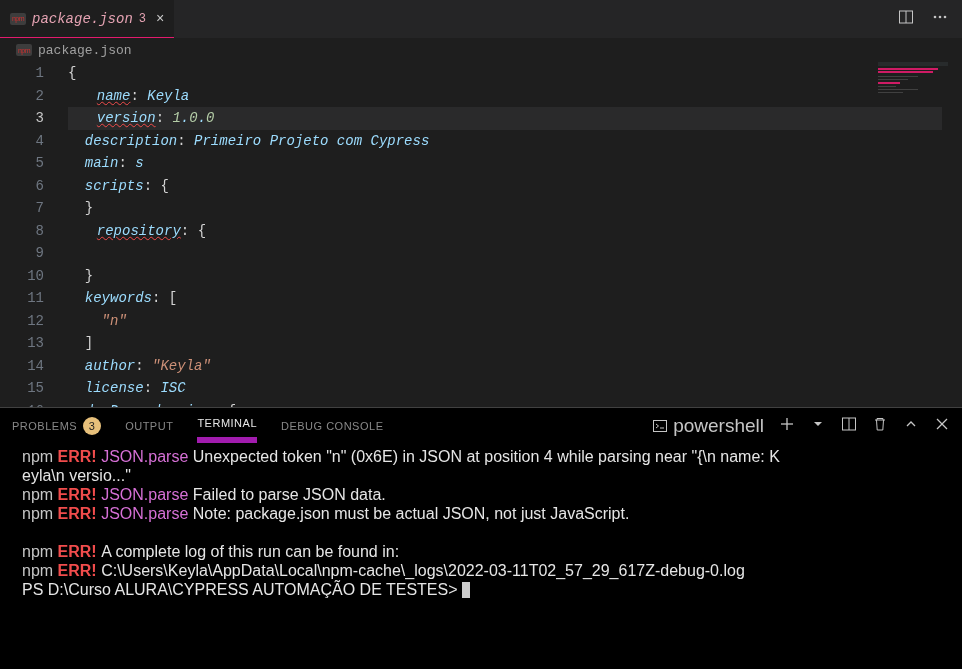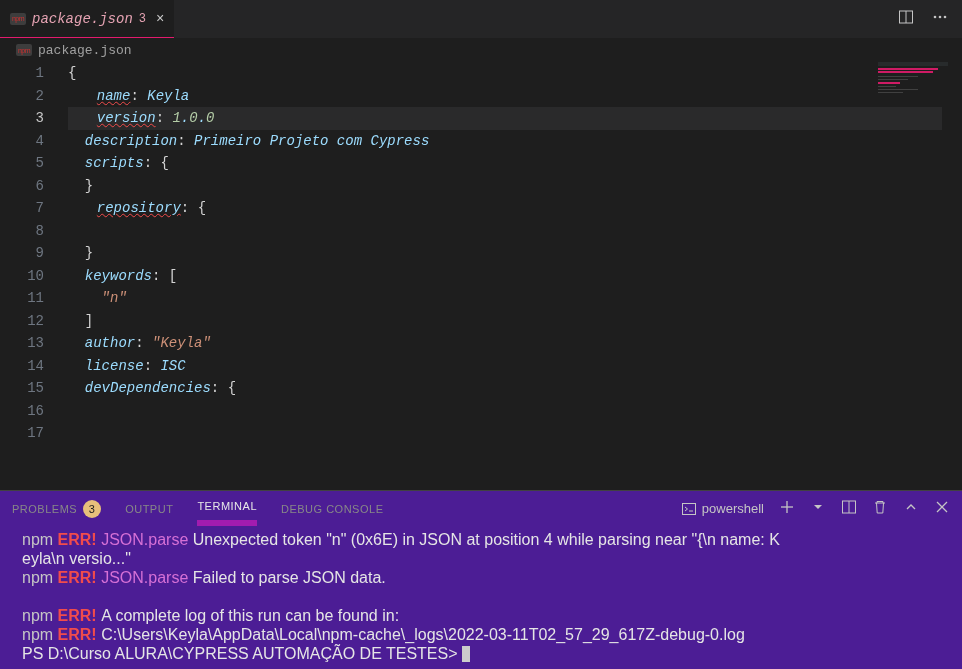--- a/index.html
+++ b/index.html
@@ -138,22 +138,22 @@
   }
   .scrollbar-v {
     position: absolute;
     top: 0;
     right: 0;
     width: 14px;
     height: 100%;
   }
   .panel {
     border-top: 1px solid #414141;
-    background: #4c1d95;
-    height: 179px;
+    background: #000000;
+    height: 262px;
     display: flex;
     flex-direction: column;
   }
   .panel-tabs {
     height: 35px;
     display: flex;
     align-items: center;
     justify-content: space-between;
     padding: 0 12px;
   }
@@ -178,21 +178,21 @@
     border-radius: 10px;
     min-width: 18px;
     height: 18px;
     display: inline-flex;
     align-items: center;
     justify-content: center;
     font-size: 11px;
     font-weight: 500;
     padding: 0 4px;
   }
-  .panel-tabs-right { display: flex; align-items: center; gap: 15px; color: #c5c5c5; font-family: 'Segoe UI', sans-serif; font-size: 13px; }
+  .panel-tabs-right { display: flex; align-items: center; gap: 15px; color: #c5c5c5; font-family: 'Segoe UI', sans-serif; font-size: 19px; }
   .term-picker { display: flex; align-items: center; gap: 5px; }
   .panel-tabs-right svg { width: 16px; height: 16px; }
   .terminal {
     flex: 1;
     padding: 4px 12px 24px 22px;
     font-family: Liberation Sans, sans-serif;
     font-size: 16px;
     line-height: 19px;
     overflow: hidden;
   }
@@ -262,20 +262,21 @@
     <div>15</div>
     <div>16</div>
     <div>17</div>
   </div>
   <div class="code">
     <div class="line-bg-3"></div>
     <div class="line"><span class="punc">{</span></div>
     <div class="line">  <span class="key wavy">name</span><span class="punc">: </span><span class="key">Keyla</span></div>
     <div class="line">  <span class="key wavy">version</span><span class="punc">: </span><span class="num">1</span><span class="key">.</span><span class="num">0</span><span class="key">.</span><span class="num">0</span></div>
     <div class="line">  <span class="key">description</span><span class="punc">: </span><span class="key">Primeiro Projeto com Cypress</span></div>
+    <div class="line">  <span class="key">main</span><span class="punc">: </span><span class="key">s</span></div>
     <div class="line">  <span class="key">scripts</span><span class="punc">: </span><span class="punc">{</span></div>
     <div class="line">  <span class="punc">}</span></div>
     <div class="line">  <span class="key wavy">repository</span><span class="punc">: </span><span class="punc">{</span></div>
     <div class="line"><span></span>&nbsp;</div>
     <div class="line">  <span class="punc">}</span></div>
     <div class="line">  <span class="key">keywords</span><span class="punc">: </span><span class="punc">[</span></div>
     <div class="line">    <span class="str">"n"</span></div>
     <div class="line">  <span class="punc">]</span></div>
     <div class="line">  <span class="key">author</span><span class="punc">: </span><span class="str">"Keyla"</span></div>
     <div class="line">  <span class="key">license</span><span class="punc">: </span><span class="key">ISC</span></div>
@@ -330,18 +331,19 @@
       <span><svg viewBox="0 0 16 16" stroke="currentColor" stroke-width="1.3">
             <line x1="3" y1="3" x2="13" y2="13"></line>
             <line x1="13" y1="3" x2="3" y2="13"></line>
           </svg></span>
     </div>
   </div>
   <div class="terminal">
     <div><span class="t-npm">npm </span><span class="t-err">ERR! </span><span class="t-warn">JSON.parse </span><span class="t-msg">Unexpected token "n" (0x6E) in JSON at position 4 while parsing near "{\n  name: K</span></div>
     <div><span class="t-msg">eyla\n  versio..."</span></div>
     <div><span class="t-npm">npm </span><span class="t-err">ERR! </span><span class="t-warn">JSON.parse </span><span class="t-msg">Failed to parse JSON data.</span></div>
+    <div><span class="t-npm">npm </span><span class="t-err">ERR! </span><span class="t-warn">JSON.parse </span><span class="t-msg">Note: package.json must be actual JSON, not just JavaScript.</span></div>
     <div>&nbsp;</div>
     <div><span class="t-npm">npm </span><span class="t-err">ERR! </span><span class="t-msg">A complete log of this run can be found in:</span></div>
     <div><span class="t-npm">npm </span><span class="t-err">ERR!     </span><span class="t-msg">C:\Users\Keyla\AppData\Local\npm-cache\_logs\2022-03-11T02_57_29_617Z-debug-0.log</span></div>
     <div><span class="t-ps">PS </span><span class="t-ps">D:\Curso ALURA\CYPRESS AUTOMAÇÃO DE TESTES&gt; </span><span class="cursor-block"></span></div>
   </div>
 </div>
 
 </body></html>

